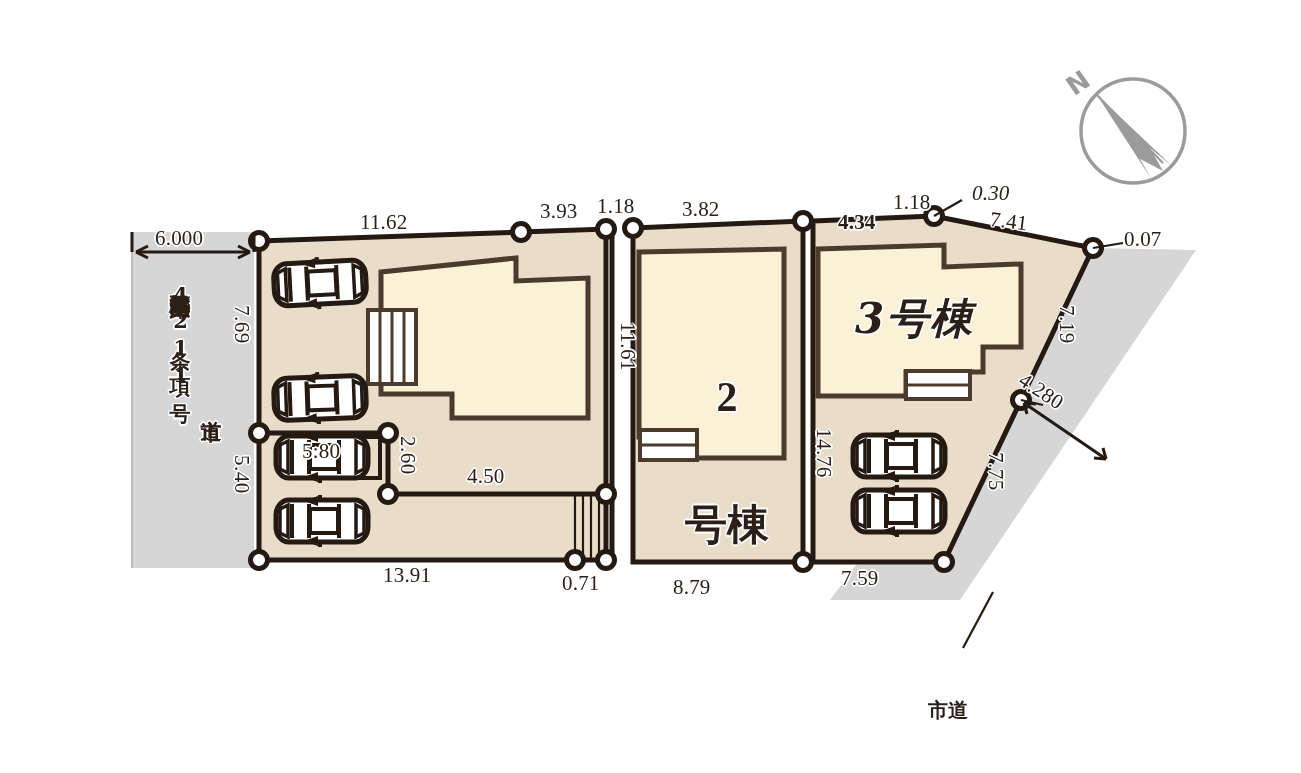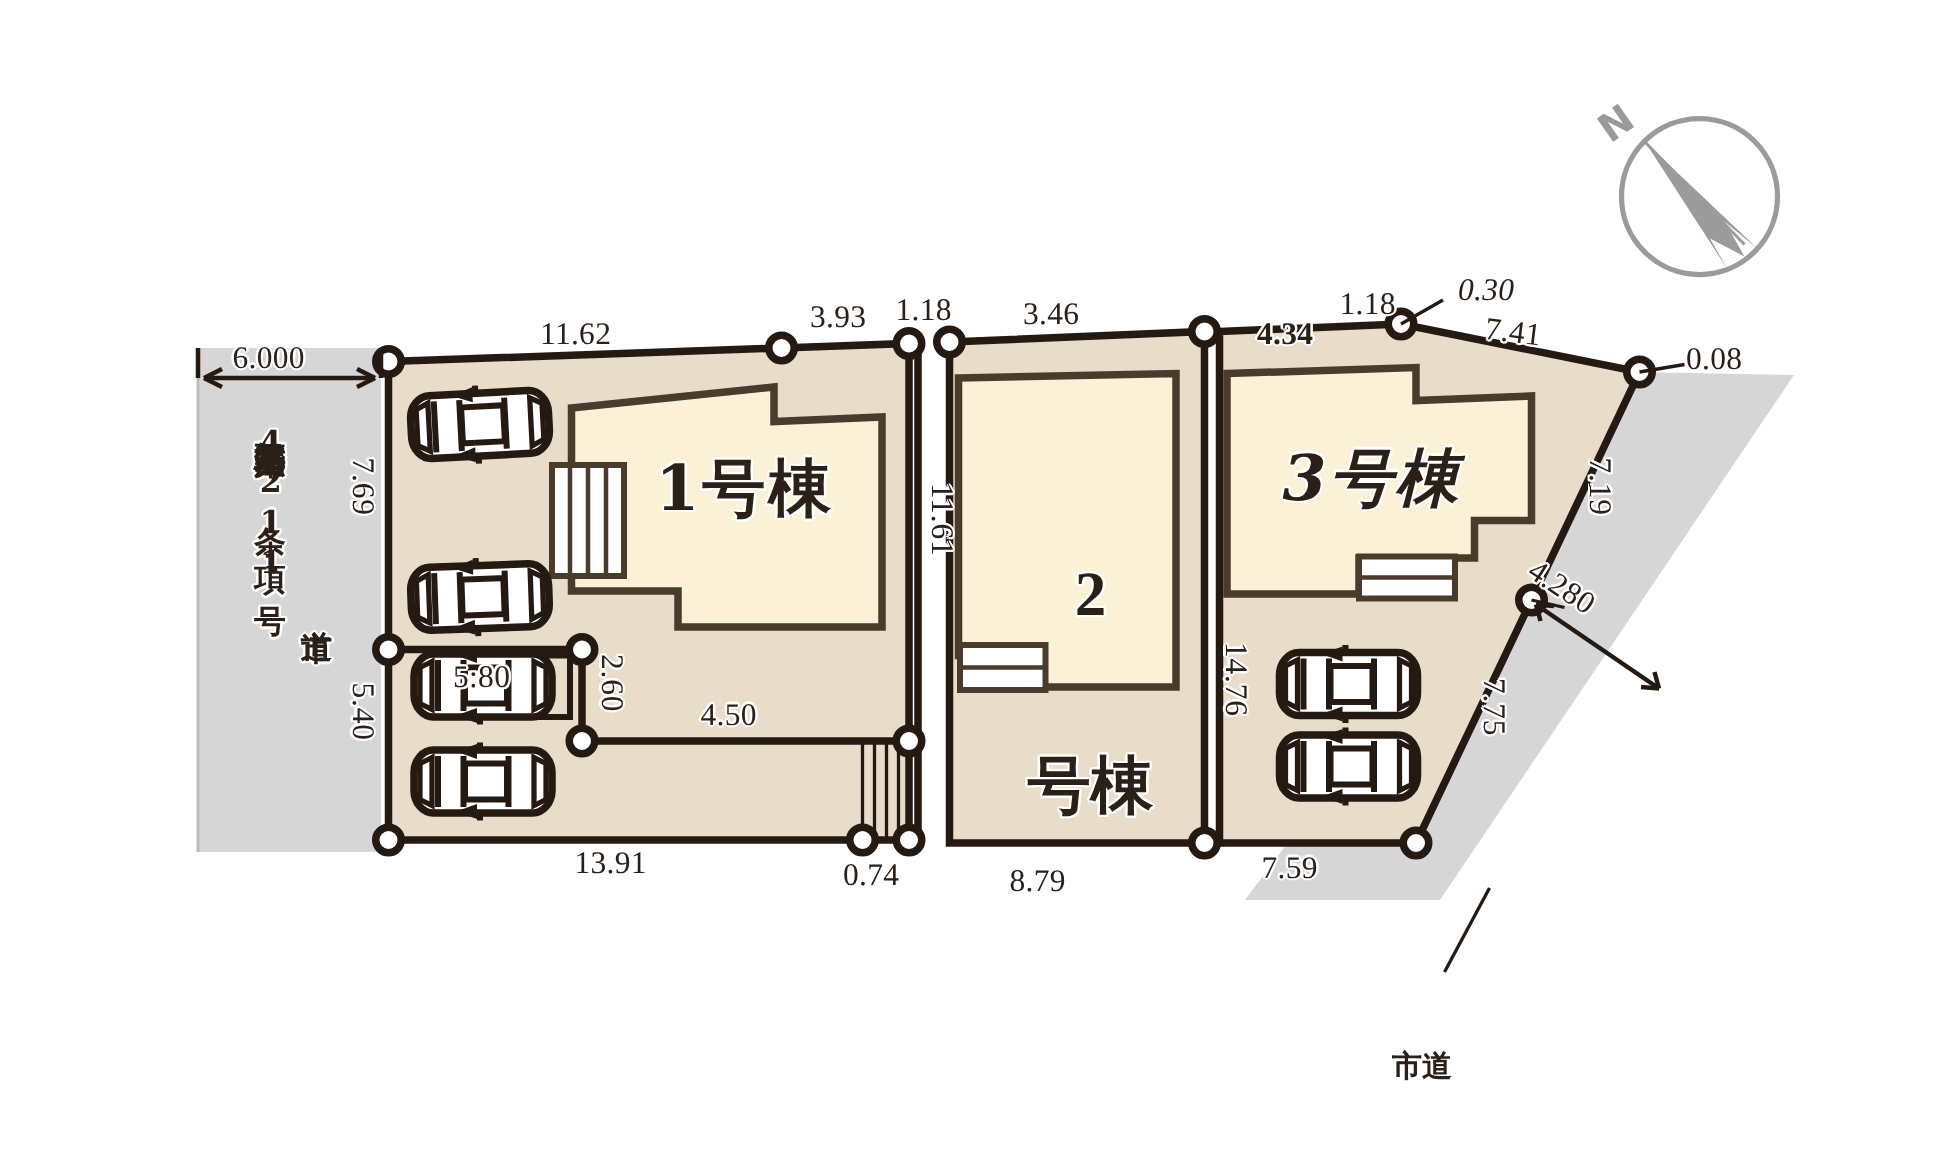--- a/index.html
+++ b/index.html
@@ -189,41 +189,40 @@
       <path d="M1106,459 l-12,-1 M1106,459 l-3,-11" stroke="#241a12" stroke-width="3" fill="none"></path>
     </g>
 
     <g>
       <circle cx="1133" cy="131" r="52" fill="none" stroke="#9b9b9b" stroke-width="3.5"></circle>
       <path d="M1097,95 L1172,166 L1150,148 L1163,171 L1140,159 L1152,180 Z" fill="#9b9b9b" stroke="none"></path>
       <path d="M1097,95 L1163,163" stroke="#9b9b9b" stroke-width="2" fill="none"></path>
     </g>
   </svg>
 
-  <div class="lbl house" style="left:437px;top:305px;">1号棟</div>
 
   <div class="lbl house2" style="left:683px;top:290px;width:88px;">
     <div>2</div>
     <div>号棟</div>
   </div>
 
   <div class="lbl house" style="left:855px;top:298px;font-style:italic;">3号棟</div>
 
   <div class="lbl dim" style="left:360px;top:212px;">11.62</div>
   <div class="lbl dim" style="left:540px;top:201px;">3.93</div>
   <div class="lbl dim" style="left:597px;top:196px;">1.18</div>
-  <div class="lbl dim" style="left:682px;top:199px;">3.46</div>
+  <div class="lbl dim" style="left:682px;top:199px;">3.82</div>
   <div class="lbl dim" style="left:838px;top:212px;font-weight:bold;">4.34</div>
   <div class="lbl dim" style="left:893px;top:192px;">1.18</div>
   <div class="lbl dim" style="left:972px;top:183px;font-style:italic;">0.30</div>
   <div class="lbl dim" style="left:990px;top:211px;transform:rotate(7deg);">7.41</div>
-  <div class="lbl dim" style="left:1124px;top:229px;">0.08</div>
+  <div class="lbl dim" style="left:1124px;top:229px;">0.07</div>
 
   <div class="lbl dim" style="left:383px;top:565px;">13.91</div>
-  <div class="lbl dim" style="left:562px;top:573px;">0.74</div>
+  <div class="lbl dim" style="left:562px;top:573px;">0.71</div>
   <div class="lbl dim" style="left:673px;top:577px;">8.79</div>
   <div class="lbl dim" style="left:841px;top:568px;">7.59</div>
 
   <div class="lbl dim" style="left:155px;top:228px;">6.000</div>
   <div class="lbl dim-v" style="left:231px;top:305px;">7.69</div>
   <div class="lbl dim-v" style="left:231px;top:455px;">5.40</div>
 
   <div class="lbl dim-v" style="left:1056px;top:305px;">7.19</div>
   <div class="lbl dim" style="left:1017px;top:381px;transform:rotate(33deg);">4.280</div>
   <div class="lbl dim-v" style="left:985px;top:452px;">7.75</div>

